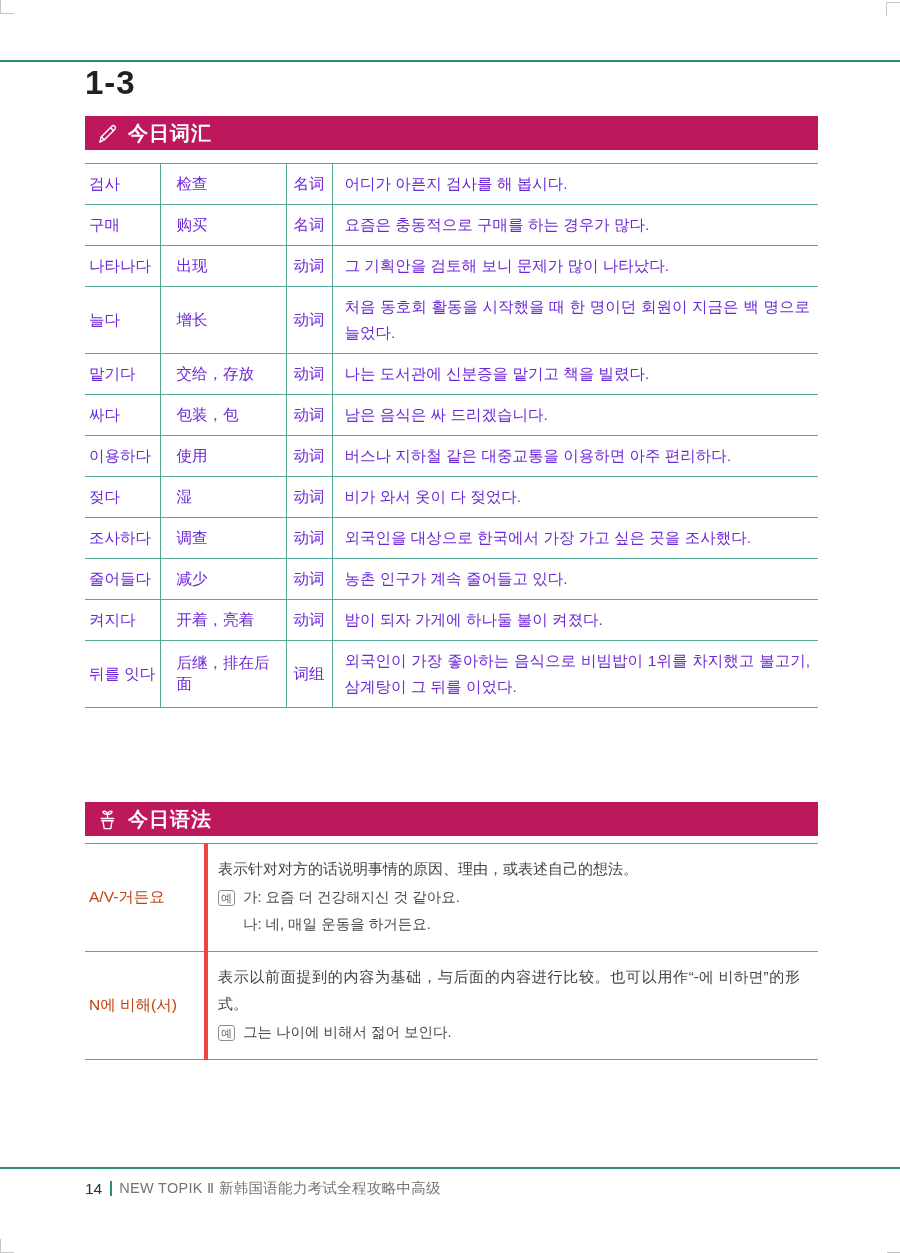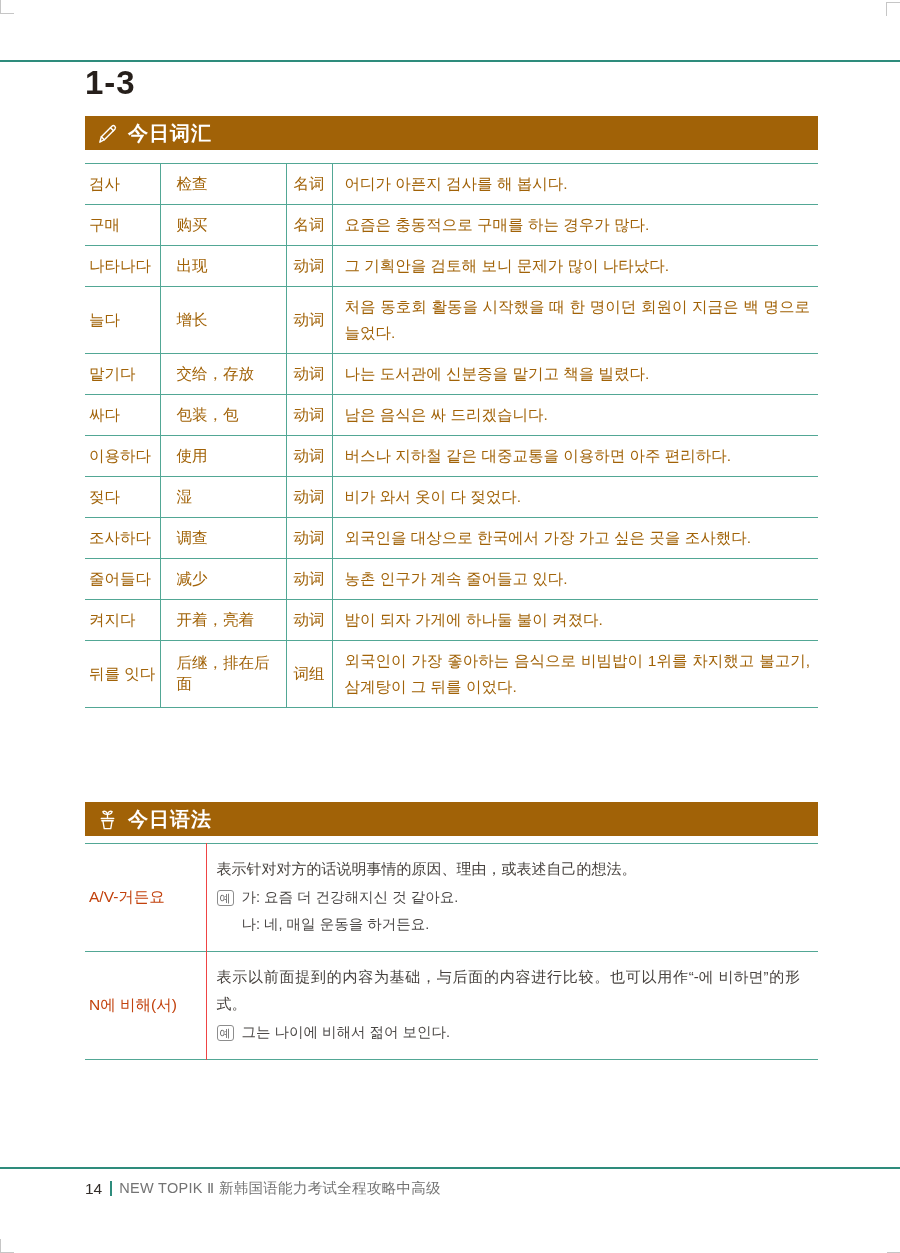--- a/index.html
+++ b/index.html
@@ -19,47 +19,47 @@
   .crop-tl{left:0;top:0;border-left:1px solid #c6c6c6;border-bottom:1px solid #c6c6c6;}
   .crop-tr{left:886px;top:2px;border-left:1px solid #c6c6c6;border-top:1px solid #c6c6c6;}
   .crop-bl{left:0;top:1239px;border-left:1px solid #c6c6c6;border-bottom:1px solid #c6c6c6;}
   .crop-br{left:887px;top:1239px;border-right:1px solid #c6c6c6;border-bottom:1px solid #c6c6c6;}
 
   
   .title{left:85px;top:64px;font-size:33px;font-weight:bold;color:#261f1b;letter-spacing:1px;}
 
   
   .bar{
-    left:85px;width:733px;height:34px;background:#a16207;
+    left:85px;width:733px;height:34px;background:#be185d;
     display:flex;align-items:center;box-sizing:border-box;padding-left:10px;
   }
   .bar-vocab{top:116px;}
   .bar-grammar{top:802px;}
   .bar .icon{width:24px;height:24px;margin-right:9px;display:inline-flex;align-items:center;justify-content:center;}
   .bar .label{color:#ffffff;font-size:20px;font-weight:bold;letter-spacing:1px;}
 
   
   table{border-collapse:collapse;table-layout:fixed;}
   .vocab-table{left:85px;top:163px;width:733px;}
   .vocab-table td{
-    vertical-align:middle;font-size:15.5px;color:#a16207;
+    vertical-align:middle;font-size:15.5px;color:#6d28d9;
     padding-top:7px;padding-bottom:7px;box-sizing:border-box;
   }
   .vocab-table tr{border-top:1px solid #52a795;border-bottom:1px solid #52a795;height:40px;}
   .c-kr{padding-left:4px;}
   .c-cn{border-left:1px solid #52a795;padding-left:16px;color:#44a08c;}
   .c-pos{border-left:1px solid #52a795;border-right:1px solid #52a795;text-align:center;color:#38342f;font-size:16px;}
   .c-ex{padding-left:12px;padding-right:8px;text-align:justify;line-height:26px;}
 
   
   .grammar-table{left:85px;top:843px;width:733px;}
   .grammar-table tr{border-top:1px solid #52a795;border-bottom:1px solid #52a795;}
   .grammar-table td{vertical-align:middle;box-sizing:border-box;}
   .g-pattern{padding-left:4px;font-size:15.5px;color:#c2410c;}
-  .g-content{border-left:1px solid #ef4444;padding:11px 18px 13px 10px;}
+  .g-content{border-left:4px solid #ef4444;padding:11px 18px 13px 10px;}
   .g-desc{margin:0;font-size:15px;color:#47423e;line-height:27px;text-align:justify;}
   .g-examples{margin-top:2px;}
   .ex-line{display:flex;align-items:flex-start;line-height:27px;font-size:14.5px;color:#4b4846;}
   .ex-badge{
     flex:0 0 auto;display:inline-block;border:1px solid #8d8d8d;border-radius:3px;
     font-size:11px;line-height:14px;padding:0 2px;color:#5a5a5a;margin:6px 8px 0 0;
   }
   .ex-badge.hidden{visibility:hidden;}
 
   

